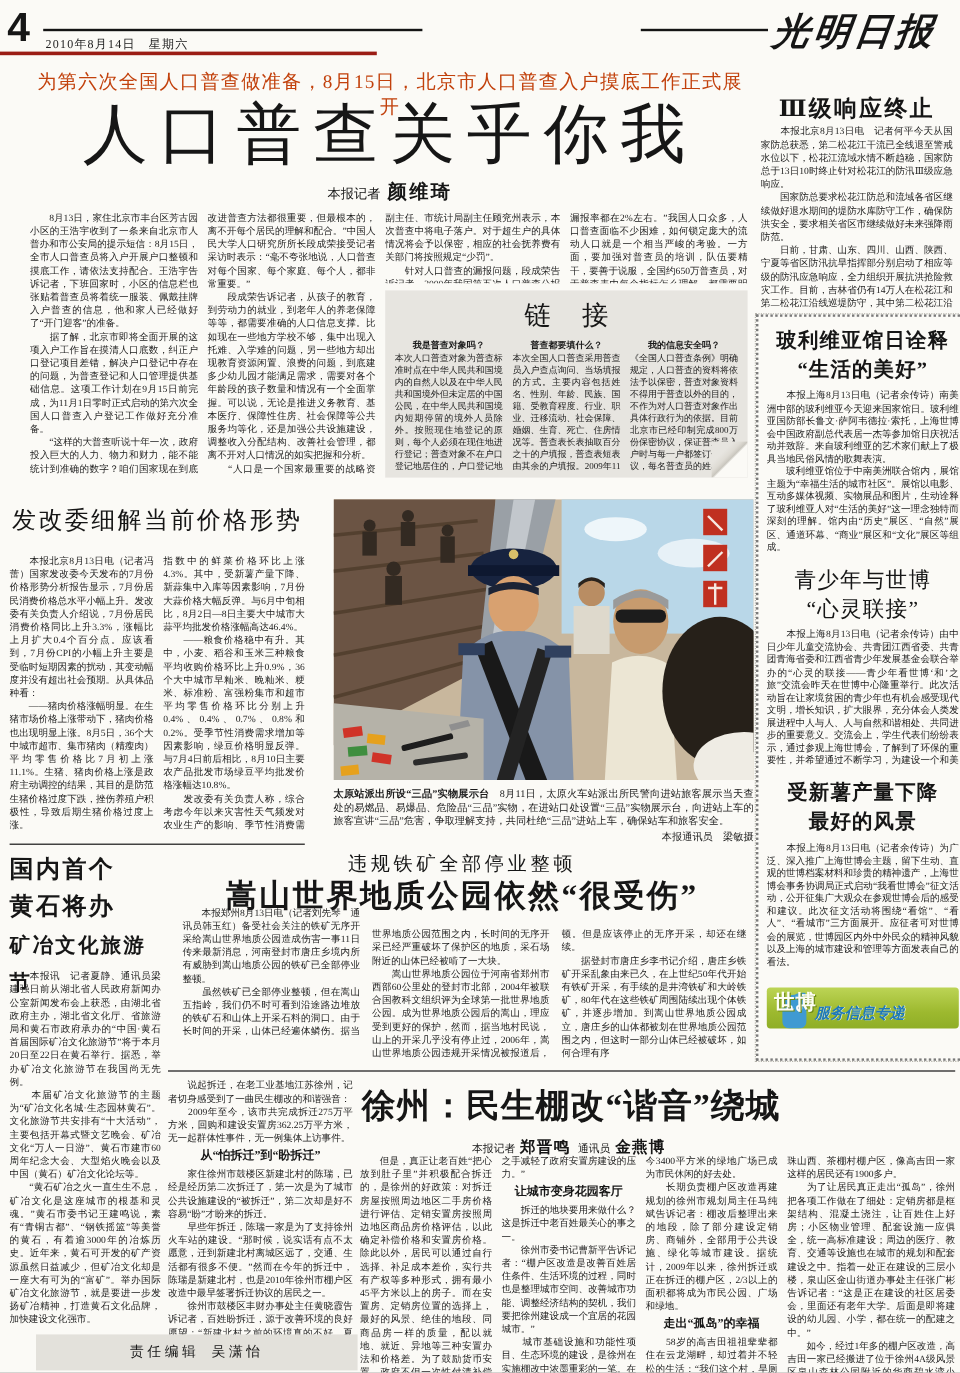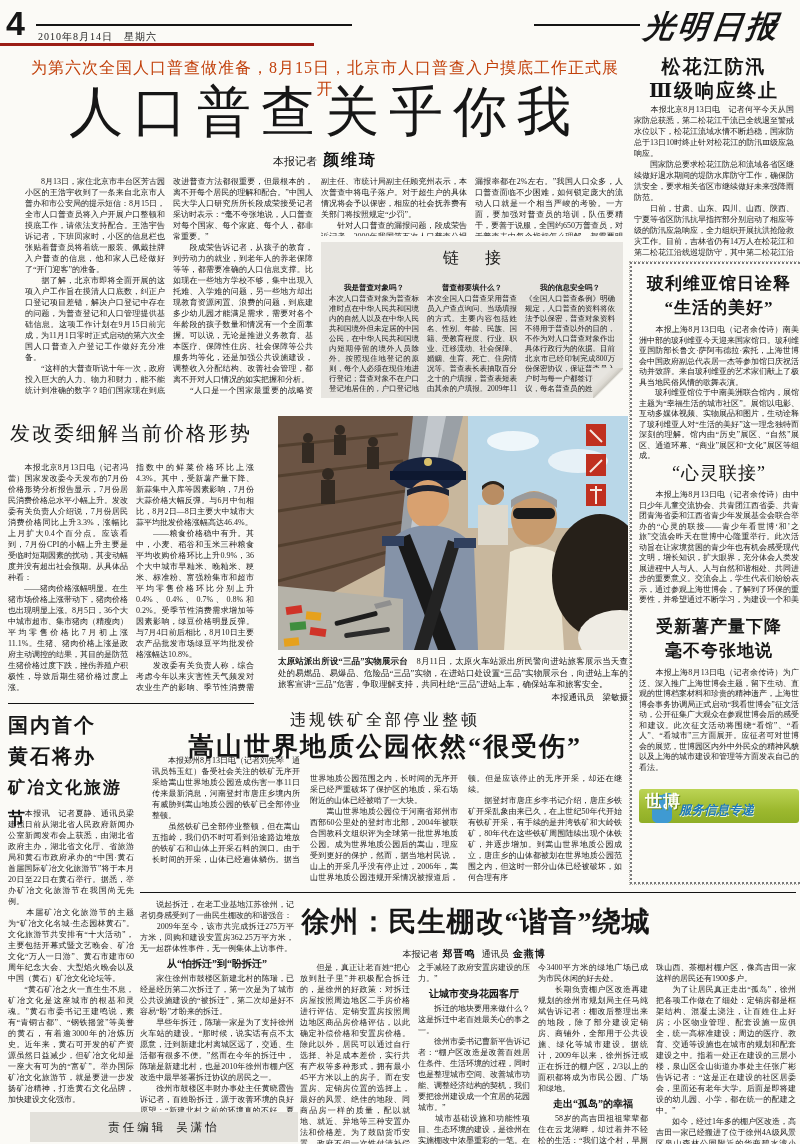--- a/index.html
+++ b/index.html
@@ -20,21 +20,21 @@
   .masthead{font-size:31px;font-weight:bold;font-style:italic;transform:skewX(-7deg);letter-spacing:3px;white-space:nowrap;}
   
   .kicker{font-size:16px;text-align:center;color:#c2410c;letter-spacing:1px;}
   .mainhead{font-size:54px;letter-spacing:10px;text-align:center;font-weight:normal;white-space:nowrap;}
   .byline{text-align:center;font-size:11px;}
   .byline b{font-size:16px;font-weight:bold;margin-left:6px;letter-spacing:2px;}
   
   .linkbox{background:#e7e5e0;overflow:hidden;}
   .linkbox::after{content:"";position:absolute;right:0;bottom:0;width:30px;height:30px;
     background:linear-gradient(315deg,#fbfaf6 46%,#c9c6be 50%,#dedbd4 58%,#e7e5e0 70%);}
-  .linktitle{font-size:16px;letter-spacing:26px;text-align:center;padding-top:6px;text-indent:26px;}
+  .linktitle{font-size:22px;letter-spacing:26px;text-align:center;padding-top:6px;text-indent:26px;}
   .lb{font-size:7.5px;line-height:10px;text-align:justify;color:#1b1b1b;}
   .lb .q{display:block;text-align:center;font-weight:bold;margin:1px 0;}
   
   .sideh{font-size:19px;font-weight:bold;text-align:center;letter-spacing:2px;}
   .expobox{border:2px dotted #7a7a7a;outline:1px dotted #b5b3ab;background:#fbfaf6;overflow:hidden;}
   .boxh{font-size:17px;font-weight:bold;text-align:center;letter-spacing:1px;line-height:24px;}
   .boxh.light{font-weight:normal;font-size:18px;}
   .boxbody{font-size:8px;line-height:10.5px;text-align:justify;white-space:pre-line;overflow:hidden;color:#1b1b1b;margin-top:5px;}
   .banner{position:relative;height:34px;margin-top:9px;border-radius:3px;
     background:linear-gradient(180deg,#bcd455 0%,#9db92f 60%,#8fae26 100%);overflow:hidden;}
@@ -42,21 +42,21 @@
     text-shadow:1px 1px 0 #6d8a14;letter-spacing:1px;}
   .banner .t2{position:absolute;left:40px;top:13px;font-size:12.5px;font-weight:bold;font-style:italic;
     color:#1f79b8;text-shadow:0.5px 0.5px 0 #eef6d2;}
   
   .ndrchead{font-size:20px;letter-spacing:2px;font-weight:normal;}
   .hsline{font-size:20px;font-weight:bold;line-height:31px;letter-spacing:2px;}
   .sskicker{font-size:16px;text-align:center;letter-spacing:3px;}
   .sshead{font-size:26px;font-weight:bold;text-align:center;letter-spacing:2px;white-space:nowrap;}
   .xzhead{font-size:28px;font-weight:bold;text-align:center;letter-spacing:1px;white-space:nowrap;}
   .xzby{text-align:center;font-size:9px;margin-top:6px;}
-  .xzby b{font-size:10px;font-weight:bold;margin:0 4px;letter-spacing:1px;}
+  .xzby b{font-size:13px;font-weight:bold;margin:0 4px;letter-spacing:1px;}
   .caption{font-size:8.5px;line-height:11.5px;text-align:justify;color:#1b1b1b;}
   .caption b{font-weight:bold;}
   .credit{text-align:right;font-size:8.5px;margin-top:1px;}
   .footerbox{background:#e3e1db;text-align:center;font-size:11.5px;line-height:30px;letter-spacing:3px;}
   .footerbox b{font-weight:normal;margin-left:10px;}
 </style>
 </head>
 <body>
 
 <div id="paper">
@@ -91,35 +91,35 @@
       <span class="q">我是普查对象吗？</span><span>本次人口普查对象为普查标准时点在中华人民共和国境内的自然人以及在中华人民共和国境外但未定居的中国公民，在中华人民共和国境内短期停留的境外人员除外。按照现住地登记的原则，每个人必须在现住地进行登记；普查对象不在户口登记地居住的，户口登记地要登记相应信息。</span>
     </div>
     <div class="abs lb" style="left:106px;top:40px;width:90px;height:110px;overflow:hidden;">
       <span class="q">普查都要填什么？</span><span>本次全国人口普查采用普查员入户查点询问、当场填报的方式。主要内容包括姓名、性别、年龄、民族、国籍、受教育程度、行业、职业、迁移流动、社会保障、婚姻、生育、死亡、住房情况等。普查表长表抽取百分之十的户填报，普查表短表由其余的户填报。2009年11月1日至2010年10月31日期间有死亡人口的户需填报《第六次全国人口普查死亡人口调查表》。</span>
     </div>
     <div class="abs lb" style="left:204px;top:40px;width:90px;height:110px;overflow:hidden;">
       <span class="q">我的信息安全吗？</span><span>《全国人口普查条例》明确规定，人口普查的资料将依法予以保密，普查对象资料不得用于普查以外的目的，不作为对人口普查对象作出具体行政行为的依据。目前北京市已经印制完成800万份保密协议，保证普查员入户时与每一户都签订保密协议，每名普查员的姓名、年龄、证件号、照片都可以实时查询，同时还设置举报电话，严防普查员泄露个人隐私信息。</span>
     </div>
   </div>
 
-  <div class="abs sideh" style="left:632px;top:54px;width:164px;">松花江防汛</div>
   <div class="abs sideh" style="left:632px;top:78px;width:164px;">Ⅲ级响应终止</div>
   <div class="abs bt" style="left:634px;top:104px;width:160px;height:154px;">　　本报北京8月13日电　记者何平今天从国家防总获悉，第二松花江干流已全线退至警戒水位以下，松花江流域水情不断趋稳，国家防总于13日10时终止针对松花江的防汛Ⅲ级应急响应。
 　　国家防总要求松花江防总和流域各省区继续做好退水期间的堤防水库防守工作，确保防洪安全，要求相关省区市继续做好未来强降雨防范。
 　　日前，甘肃、山东、四川、山西、陕西、宁夏等省区防汛抗旱指挥部分别启动了相应等级的防汛应急响应，全力组织开展抗洪抢险救灾工作。目前，吉林省仍有14万人在松花江和第二松花江沿线巡堤防守，其中第二松花江沿线巡查抢险人员达12万人。</div>
 
   <div class="abs expobox" style="left:630px;top:262px;width:160px;height:610px;padding:4px 7px;">
     <div class="boxh" style="margin-top:4px;">玻利维亚馆日诠释</div>
     <div class="boxh">“生活的美好”</div>
     <div class="boxbody" style="height:136px;">　　本报上海8月13日电（记者余传诗）南美洲中部的玻利维亚今天迎来国家馆日。玻利维亚国防部长鲁文·萨阿韦德拉·索托，上海世博会中国政府副总代表居一杰等参加馆日庆祝活动并致辞。来自玻利维亚的艺术家们献上了极具当地民俗风情的歌舞表演。
 　　玻利维亚馆位于中南美洲联合馆内，展馆主题为“幸福生活的城市社区”。展馆以电影、互动多媒体视频、实物展品和图片，生动诠释了玻利维亚人对“生活的美好”这一理念独特而深刻的理解。馆内由“历史”展区、“自然”展区、通道环幕、“商业”展区和“文化”展区等组成。</div>
+    <div class="boxh light" style="margin-top:10px;">青少年与世博</div>
     <div class="boxh light">“心灵联接”</div>
     <div class="boxbody" style="height:115px;">　　本报上海8月13日电（记者余传诗）由中日少年儿童交流协会、共青团江西省委、共青团青海省委和江西省青少年发展基金会联合举办的“心灵的联接——青少年看世博‘和’之旅”交流会昨天在世博中心隆重举行。此次活动旨在让家境贫困的青少年也有机会感受现代文明，增长知识，扩大眼界，充分体会人类发展进程中人与人、人与自然和谐相处、共同进步的重要意义。交流会上，学生代表们纷纷表示，通过参观上海世博会，了解到了环保的重要性，并希望通过不断学习，为建设一个和美的未来而努力。</div>
     <div class="boxh" style="margin-top:10px;">受新薯产量下降</div>
-    <div class="boxh">毫不夸张地说</div>
+    <div class="boxh">最好的风景</div>
     <div class="boxbody" style="height:112px;">　　本报上海8月13日电（记者余传诗）为广泛、深入推广上海世博会主题，留下生动、直观的世博档案材料和珍贵的精神遗产，上海世博会事务协调局正式启动“我看世博会”征文活动，公开征集广大观众在参观世博会后的感受和建议。此次征文活动将围绕“看馆”、“看人”、“看城市”三方面展开。应征者可对世博会的展览，世博园区内外中外民众的精神风貌以及上海的城市建设和管理等方面发表自己的看法。</div>
     <div class="banner">
       <svg width="30" height="32" viewBox="0 0 30 32" style="position:absolute;left:8px;top:4px;">
         <path d="M15 2 C8 2 5 8 5 13 L5 24 C5 28 8 30 11 30 L19 30 C22 30 25 28 25 24 L25 13 C25 8 25 4 21 3 C19 2.5 17 2 15 2 Z" fill="#3f9ad2"></path>
         <path d="M15 2 C18 2 21 3 22 5 C24 4 25 2 24 0 C21 0 17 0.5 15 2 Z" fill="#3f9ad2"></path>
         <circle cx="11" cy="13" r="2.6" fill="#fff"></circle>
           <circle cx="19" cy="13" r="2.6" fill="#fff"></circle>
         <circle cx="11" cy="13" r="1.1" fill="#1b3c63"></circle>
           <circle cx="19" cy="13" r="1.1" fill="#1b3c63"></circle>
       </svg>

